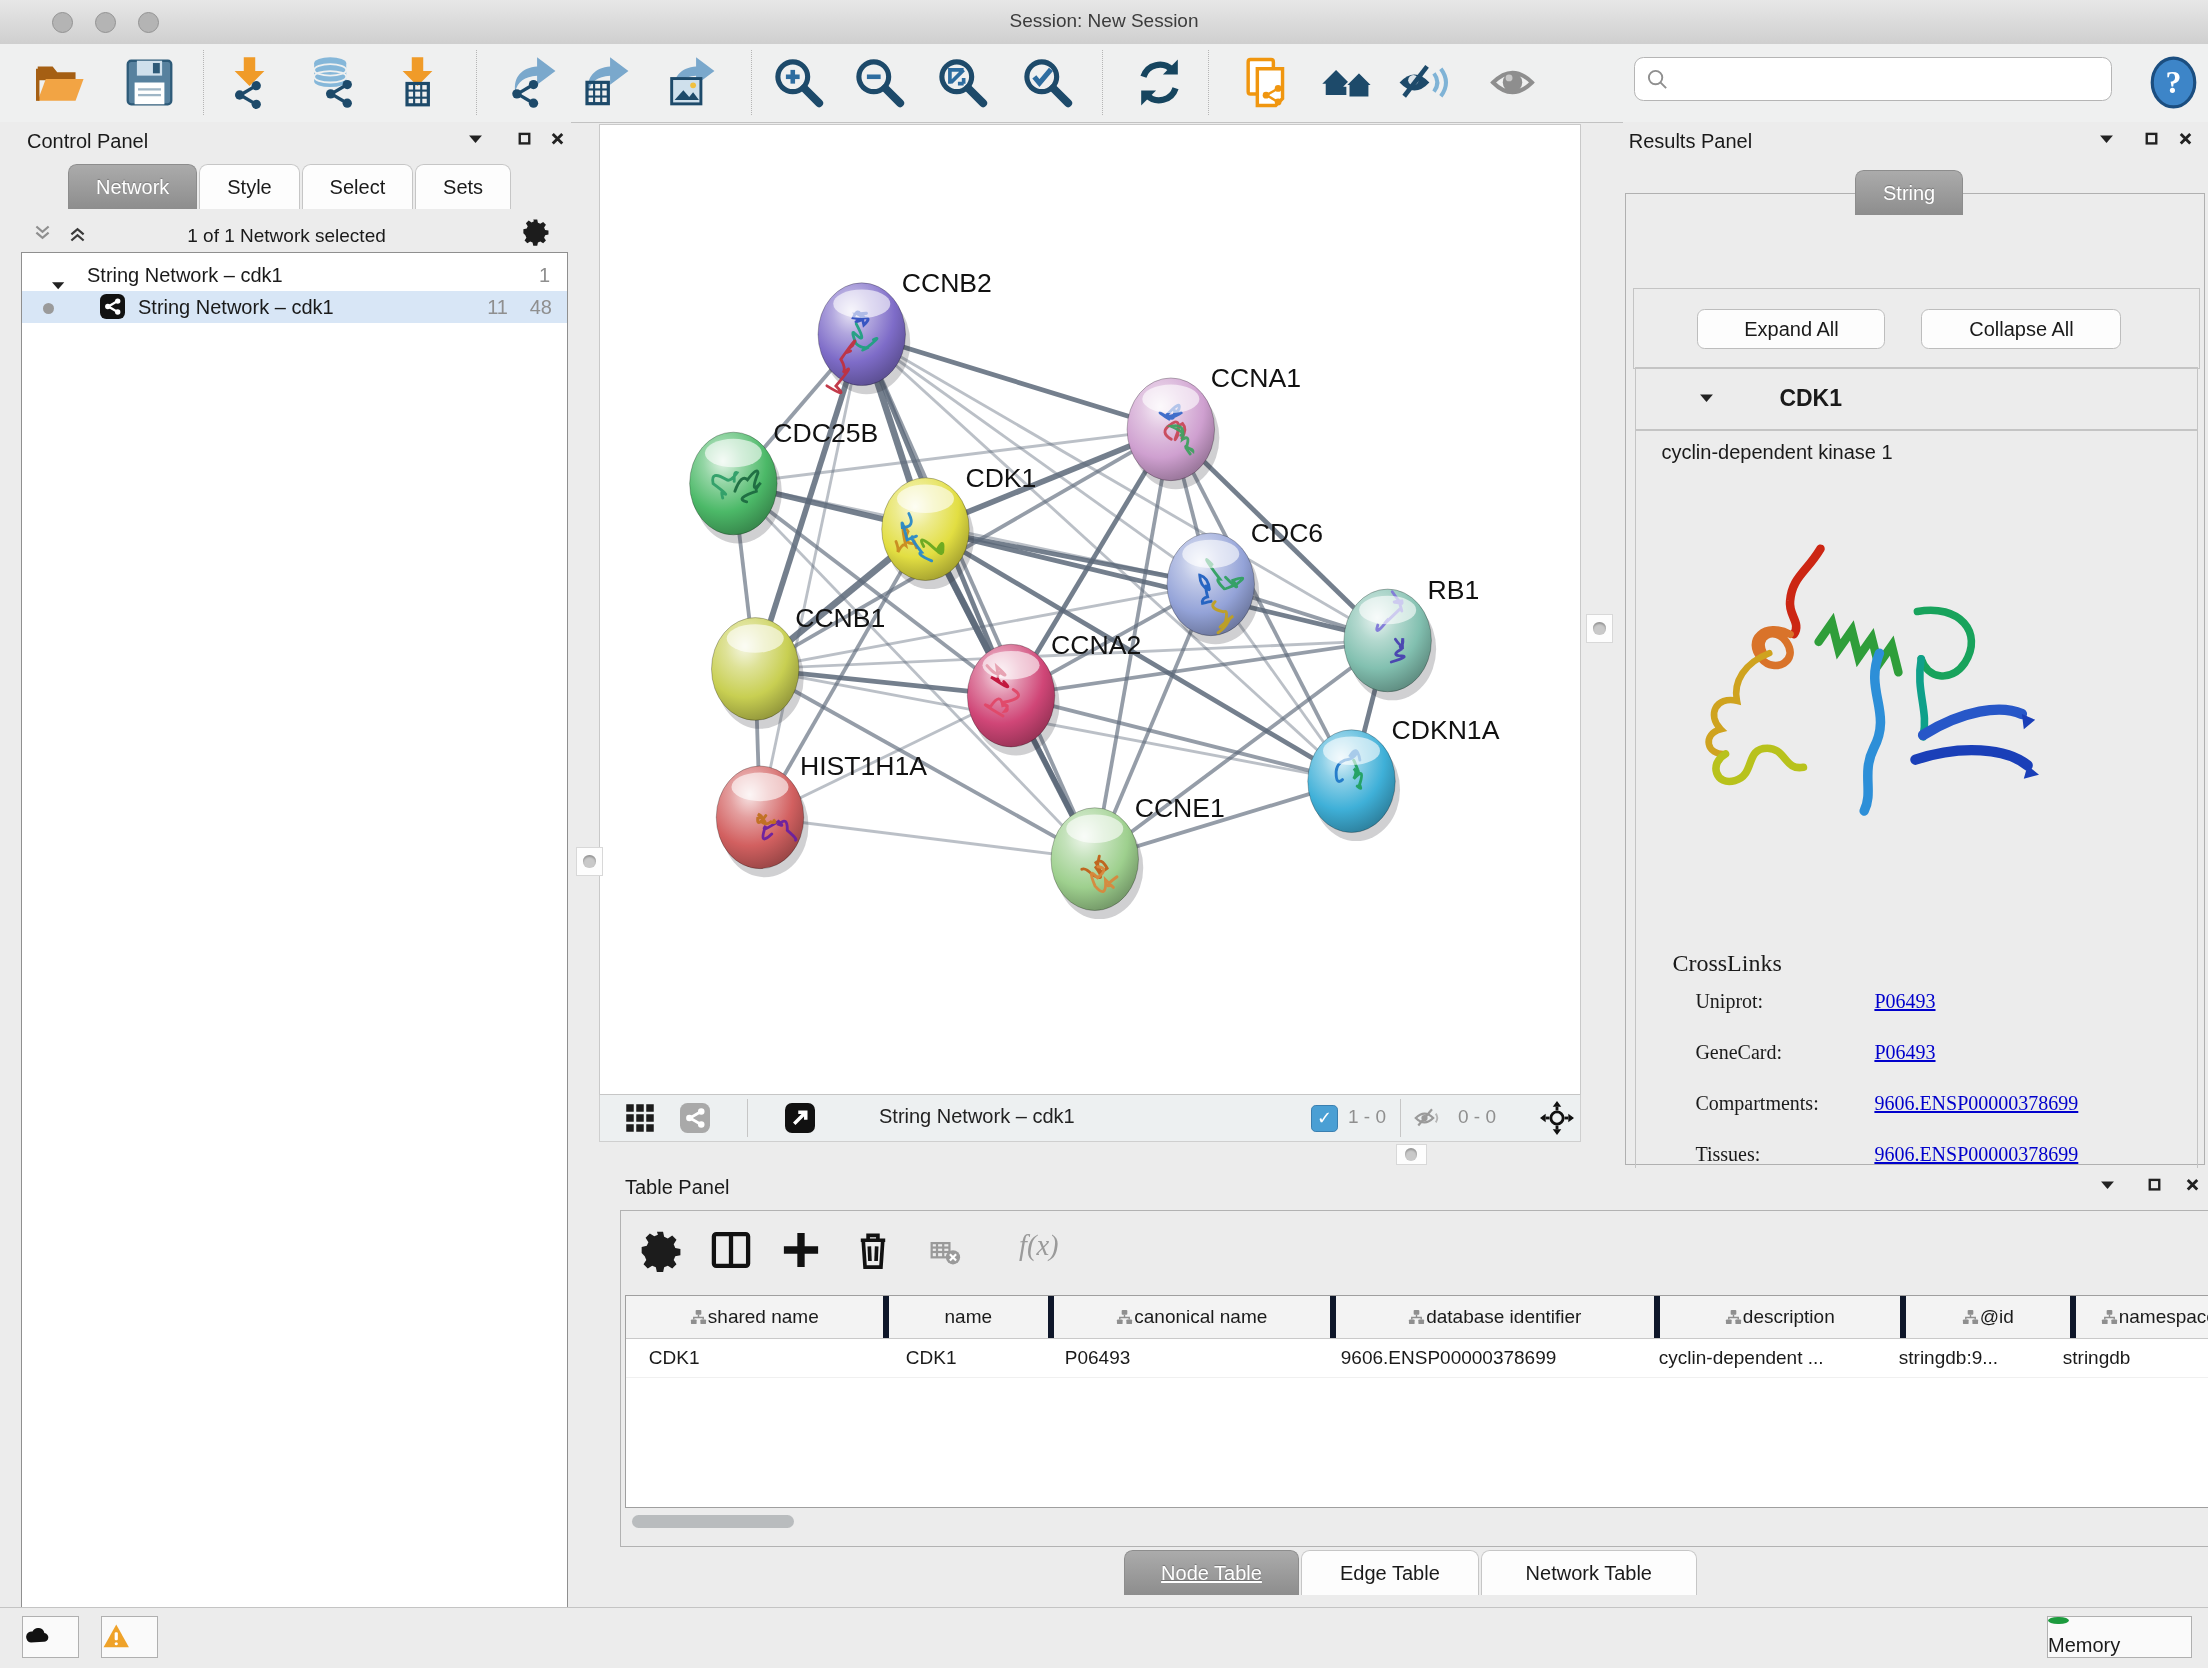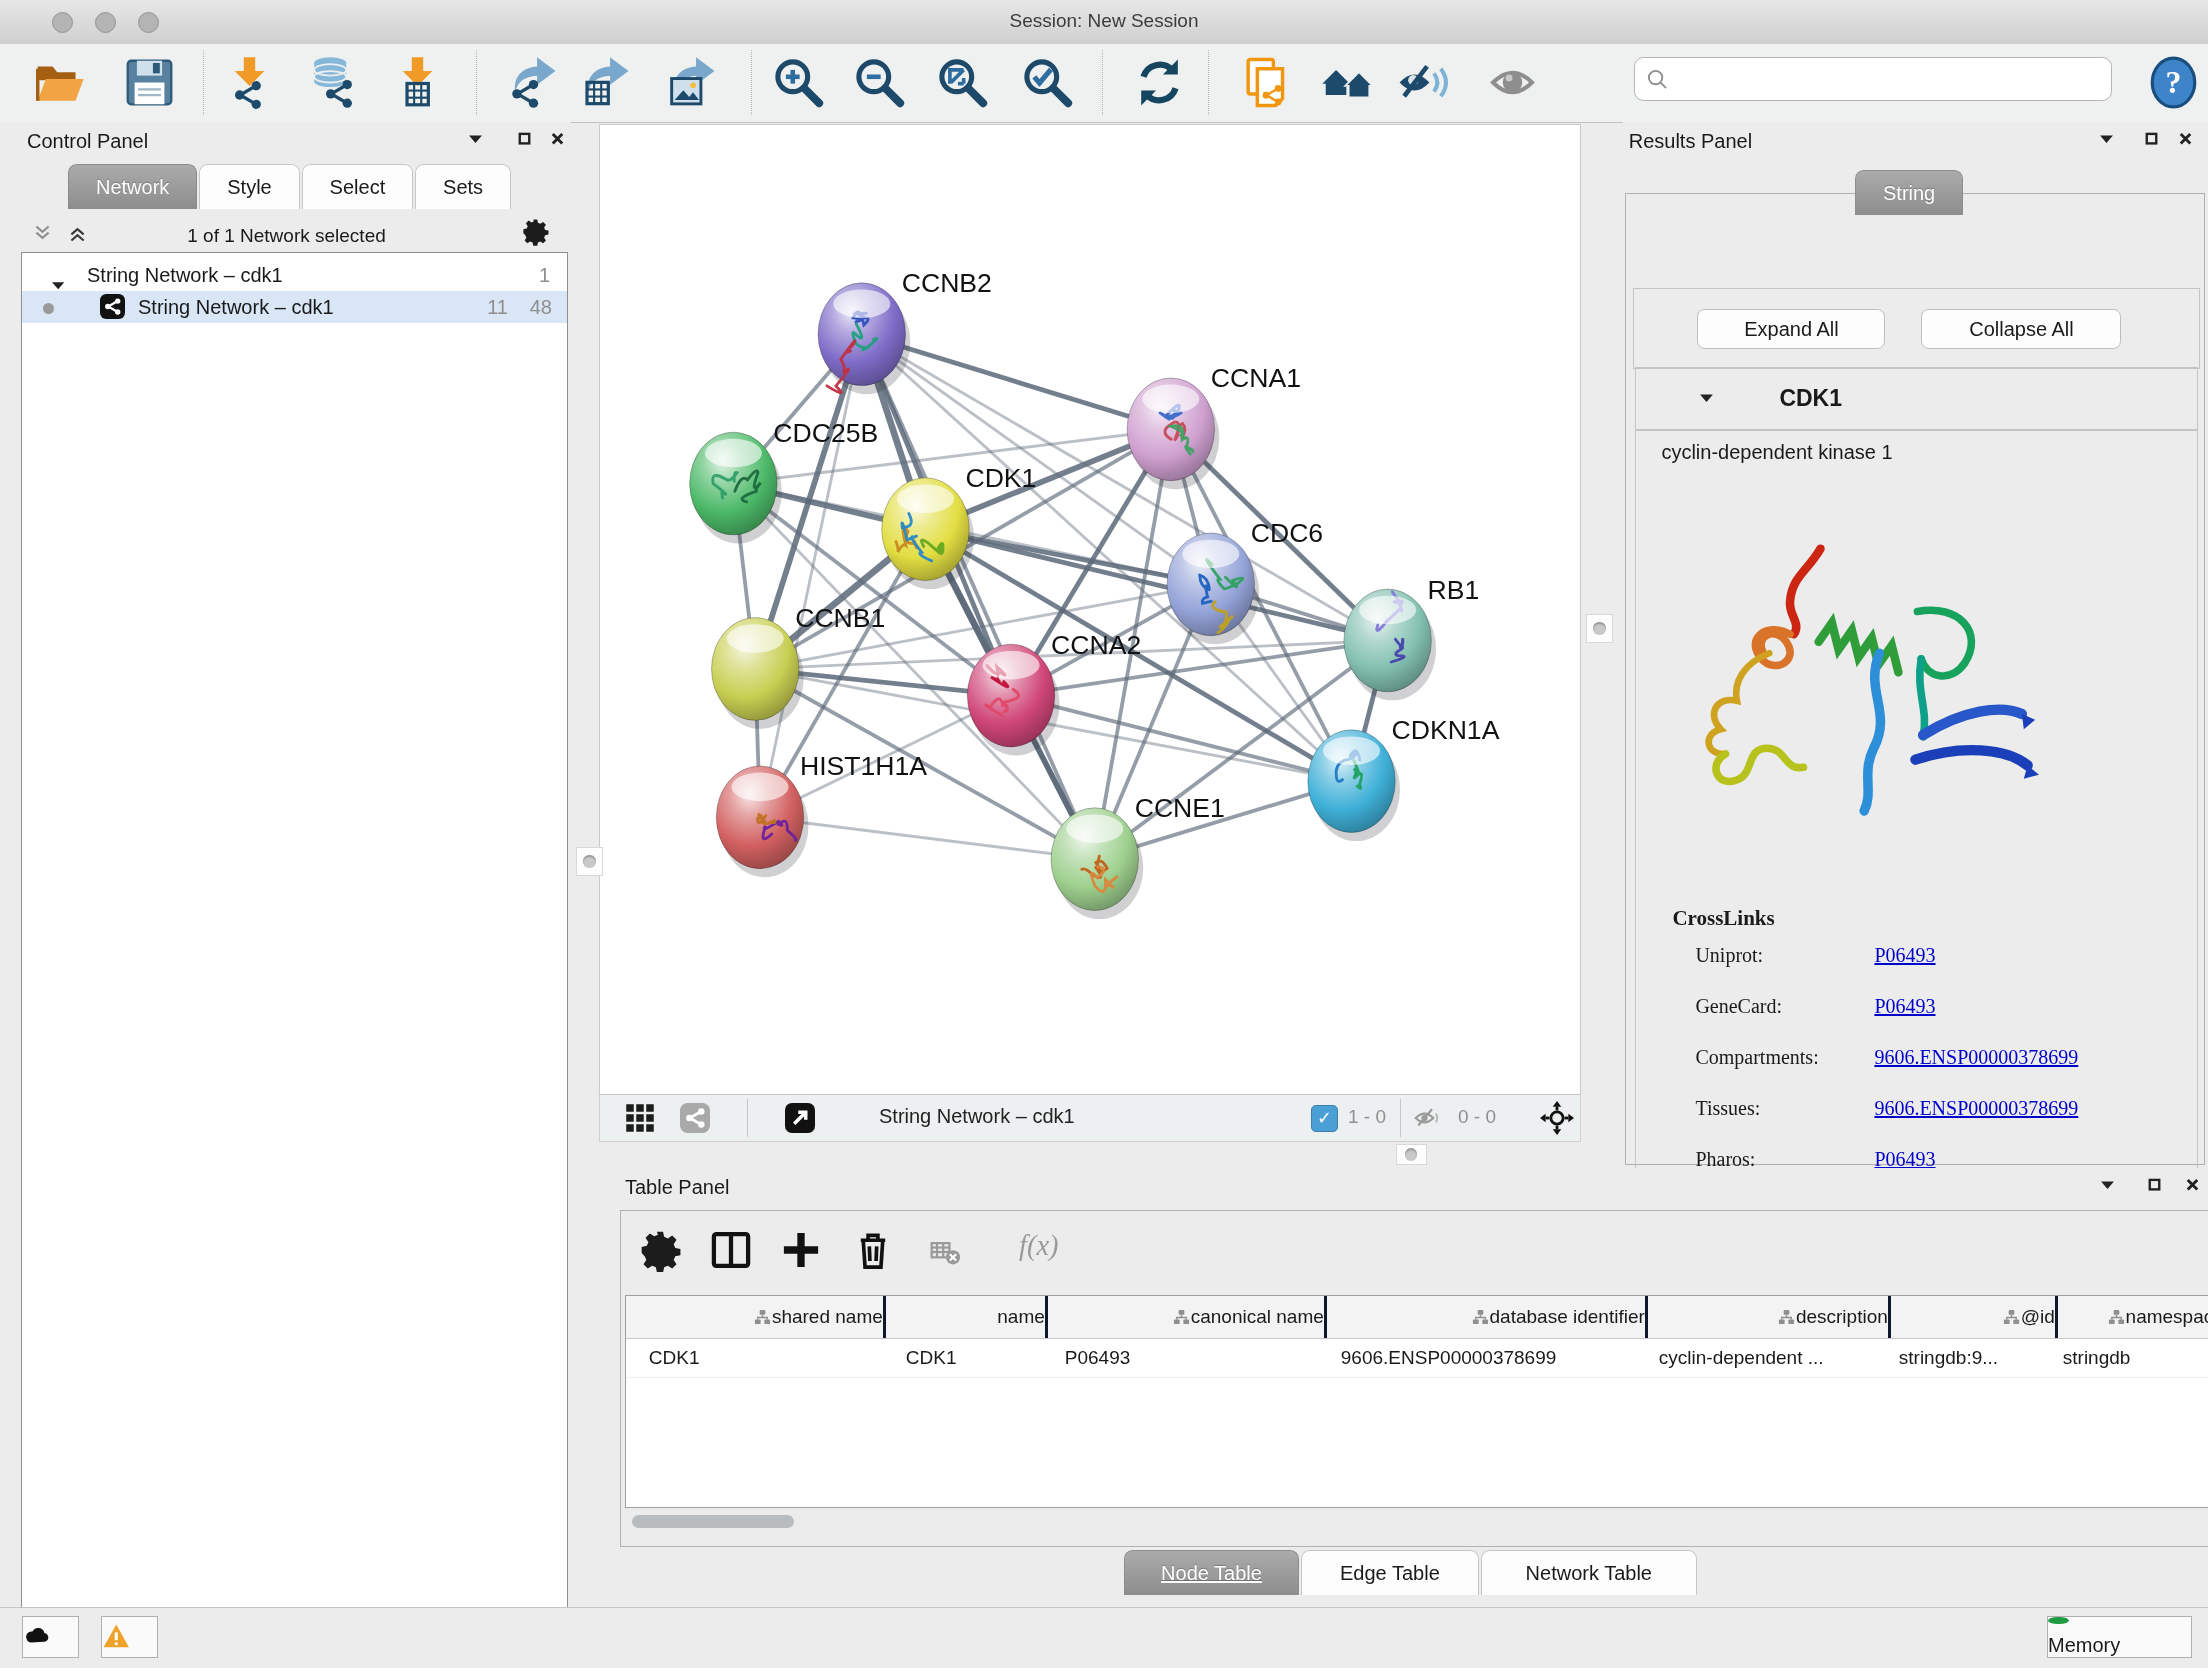--- a/index.html
+++ b/index.html
@@ -73,37 +73,37 @@
   #rp-btnbox{position:absolute;left:7.6px;top:94px;width:565px;height:79px;border:1px solid #c4c4c4;}
   .rp-btn{position:absolute;top:20px;height:38px;background:#fdfdfd;border:1px solid #bdbdbd;
     border-radius:7.6px;font-size:20px;text-align:center;line-height:38px;cursor:pointer;}
   #rp-sechead{position:absolute;left:9.5px;top:173px;width:561px;height:62px;border:1px solid #c4c4c4;}
   #rp-gene{position:absolute;left:143px;top:17px;font-size:23px;font-weight:bold;}
   #rp-content{position:absolute;left:9.5px;top:235px;width:561px;height:781px;border:1px solid #c4c4c4;}
   #rp-desc{position:absolute;left:25px;top:11.4px;font-size:20px;}
   #protein-img{position:absolute;left:42px;top:90px;width:361px;height:314px;}
   #crosslinks{position:absolute;left:36px;top:476px;width:514px;
     font-family:"Liberation Serif",serif;}
-  #crosslinks-title{font-size:21px;font-weight:bold;margin-bottom:13.3px;}
+  #crosslinks-title{font-size:24px;font-weight:normal;margin-bottom:13.3px;margin-top:44px;}
   .cl-row{position:relative;height:51px;font-size:20px;}
   .cl-label{position:absolute;left:23px;}
   .cl-value{position:absolute;left:202px;color:#0000cc;text-decoration:underline;cursor:pointer;}
   
   #table-panel{left:599px;top:1168px;width:1609px;height:439px;background:#ececec;}
   #tp-container{position:absolute;left:21px;top:42px;width:1605px;height:335px;
     border:1px solid #b2b2b2;background:#ececec;}
   .tpicon{position:absolute;top:17px;width:44px;height:44px;cursor:pointer;}
   .tpicon svg{width:100%;height:100%;}
   #tp-fx{position:absolute;left:398px;top:19px;font-family:"Liberation Serif",serif;
     font-style:italic;font-size:28.5px;color:#9a9a9a;}
   #tp-table{position:absolute;left:3.8px;top:84px;width:1596px;height:211px;background:#fff;
     border:1px solid #9f9f9f;overflow:hidden;}
   #tp-header{display:flex;height:42px;background:#f3f3f3;border-bottom:1px solid #c9c9c9;}
-  .th{position:relative;display:flex;align-items:center;justify-content:flex-end;gap:1px;
-    font-size:19px;border-right:3px solid #0f172a;overflow:hidden;white-space:nowrap;
+  .th{position:relative;display:flex;align-items:center;justify-content:center;gap:1px;
+    font-size:19px;border-right:6px solid #0f172a;overflow:hidden;white-space:nowrap;
     flex:none;cursor:pointer;}
   .th svg{width:17px;height:17px;flex:none;}
   #tp-row{display:flex;height:38px;border-bottom:1px solid #f0f0f0;}
   .td{flex:none;font-size:19px;line-height:38px;padding-left:23px;overflow:hidden;
     white-space:nowrap;box-sizing:border-box;}
   #tp-scroll{position:absolute;left:3.8px;top:301px;width:1596px;height:19px;background:#ececec;}
   #tp-thumb{position:absolute;left:7.6px;top:2.9px;width:162px;height:13.3px;background:#b9bcbe;
     border-radius:6.7px;cursor:pointer;}
   #tp-tabs{position:absolute;left:525px;top:382px;}
   

